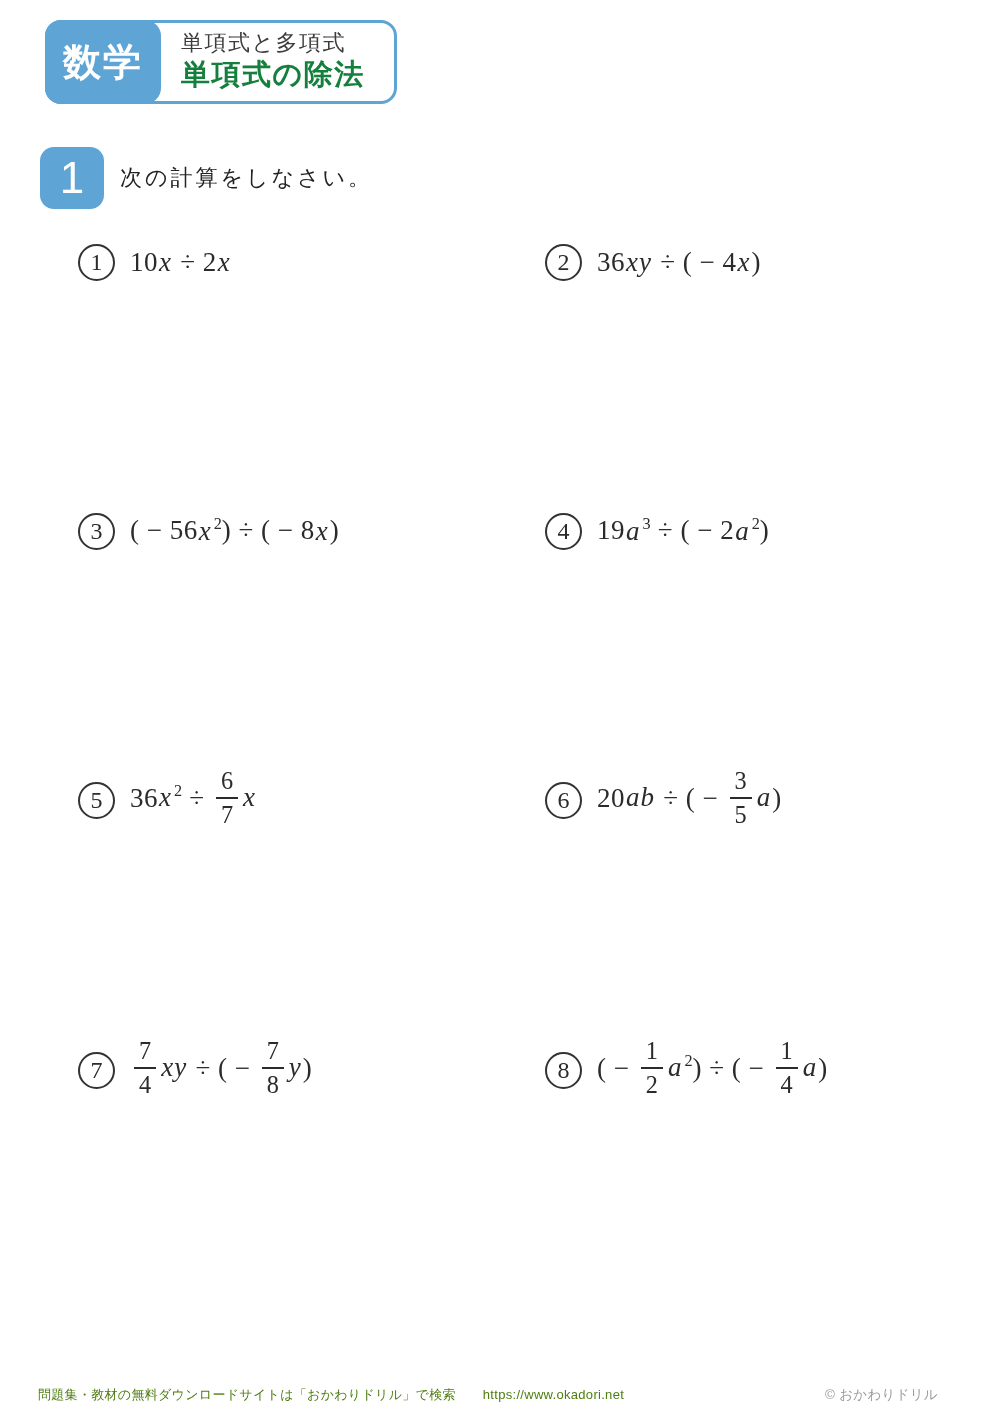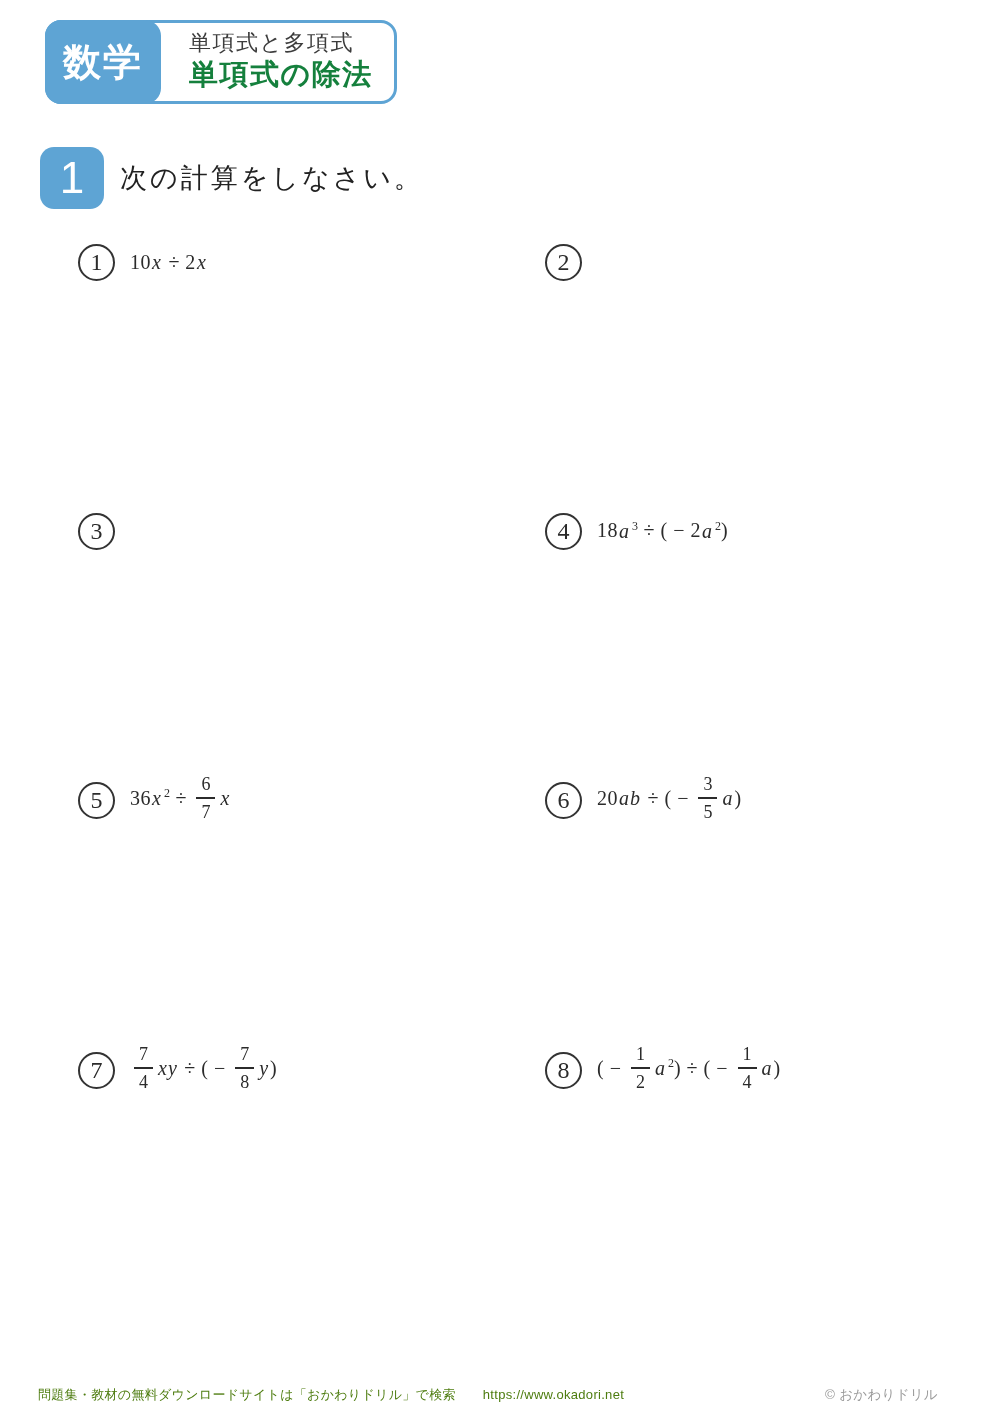--- a/index.html
+++ b/index.html
@@ -20,54 +20,54 @@
     box-sizing:border-box;
   }
   .subject-badge{
     position:absolute;left:-3px;top:-3px;
     width:116px;height:84px;
     background:var(--accent,#5ea4d4);
     border-radius:16px;
     display:flex;align-items:center;justify-content:center;
     color:#ffffff;font-size:38px;font-weight:600;letter-spacing:2px;
   }
-  .title-area{position:absolute;left:141px;top:7px;}
+  .title-area{position:absolute;left:133px;top:7px;}
   .header-category{font-size:22px;color:#3c3c3c;font-weight:500;letter-spacing:1.5px;line-height:1.2;}
   .header-title{font-size:29px;color:#15803d;font-weight:700;letter-spacing:1.5px;line-height:1.25;}
   
   .section-badge{
     position:absolute;left:40px;top:147px;
     width:64px;height:62px;
     background:var(--accent,#5ea4d4);
     border-radius:14px;
     display:flex;align-items:center;justify-content:center;
     color:#ffffff;font-size:44px;font-weight:500;
   }
   .instruction{
     position:absolute;left:120px;top:147px;height:62px;
     display:flex;align-items:center;
     font-family:Liberation Serif, serif;
-    font-size:27px;color:#222222;letter-spacing:3px;
+    font-size:22px;color:#222222;letter-spacing:3px;
   }
   
   .problem{
     position:absolute;
     display:flex;align-items:center;height:90px;
   }
   .pnum{
     width:37px;height:37px;box-sizing:border-box;
     border:2px solid #333333;border-radius:50%;
     display:flex;align-items:center;justify-content:center;
     font-family:"Liberation Serif",serif;
     font-size:24px;color:#2b2b2b;
     margin-right:15px;flex:0 0 auto;
   }
   .eq{
     font-family:"Liberation Serif",serif;
-    font-size:20px;color:#2b2b2b;white-space:nowrap;
+    font-size:27px;color:#2b2b2b;white-space:nowrap;
   }
   .mt{letter-spacing:0.5px;}
   .mv{font-style:italic;margin:0 1px;letter-spacing:1px;}
   .ms{font-size:0.6em;vertical-align:0.62em;margin-left:1px;letter-spacing:0;}
   .frac{
     display:inline-flex;flex-direction:column;align-items:center;
     vertical-align:middle;margin:0 4px;line-height:1;
     transform:translateY(-2px);
   }
   .fnum{font-size:0.9em;padding:0 5px 4px;}
@@ -103,27 +103,29 @@
   </div>
   <div class="instruction">次の計算をしなさい。</div>
 
   <div id="problems">
       <div class="problem" style="left: 78px; top: 217px;">
         <span class="pnum">1</span>
         <span class="eq"><span class="mt">10</span><span class="mv">x</span><span class="mt"> ÷ 2</span><span class="mv">x</span></span>
       </div>
       <div class="problem" style="left: 545px; top: 217px;">
         <span class="pnum">2</span>
+        <span class="eq"><span class="mt">36</span><span class="mv">xy</span><span class="mt"> ÷ ( − 4</span><span class="mv">x</span><span class="mt">)</span></span>
       </div>
       <div class="problem" style="left: 78px; top: 486px;">
         <span class="pnum">3</span>
+        <span class="eq"><span class="mt">( − 56</span><span class="mv">x</span><sup class="ms">2</sup><span class="mt">) ÷ ( − 8</span><span class="mv">x</span><span class="mt">)</span></span>
       </div>
       <div class="problem" style="left: 545px; top: 486px;">
         <span class="pnum">4</span>
-        <span class="eq"><span class="mt">18</span><span class="mv">a</span><sup class="ms">3</sup><span class="mt"> ÷ ( − 2</span><span class="mv">a</span><sup class="ms">2</sup><span class="mt">)</span></span>
+        <span class="eq"><span class="mt">19</span><span class="mv">a</span><sup class="ms">3</sup><span class="mt"> ÷ ( − 2</span><span class="mv">a</span><sup class="ms">2</sup><span class="mt">)</span></span>
       </div>
       <div class="problem" style="left: 78px; top: 755px;">
         <span class="pnum">5</span>
         <span class="eq"><span class="mt">36</span><span class="mv">x</span><sup class="ms">2</sup><span class="mt"> ÷ </span><span class="frac">
             <span class="fnum">6</span>
             <span class="fden">7</span>
           </span><span class="mv">x</span></span>
       </div>
       <div class="problem" style="left: 545px; top: 755px;">
         <span class="pnum">6</span>

